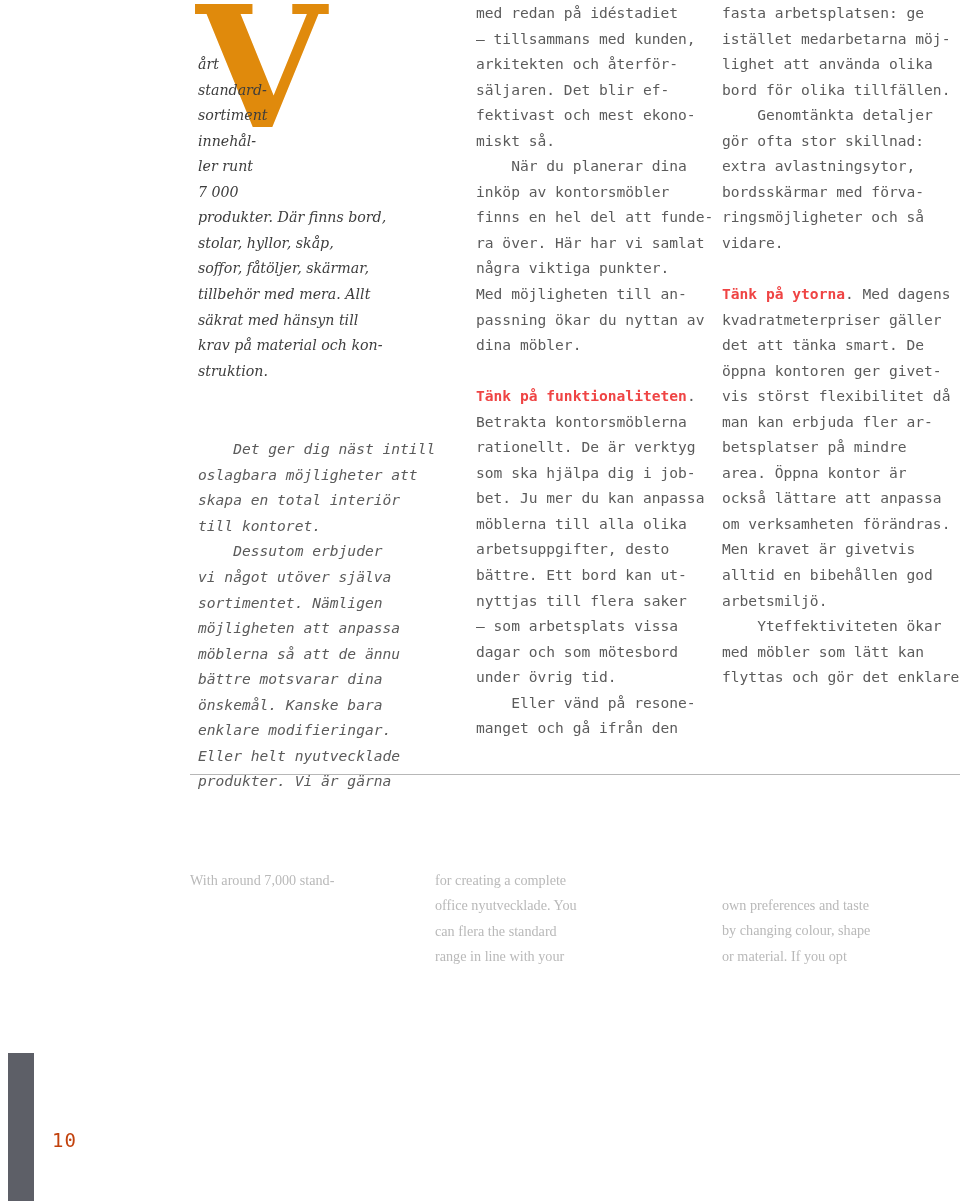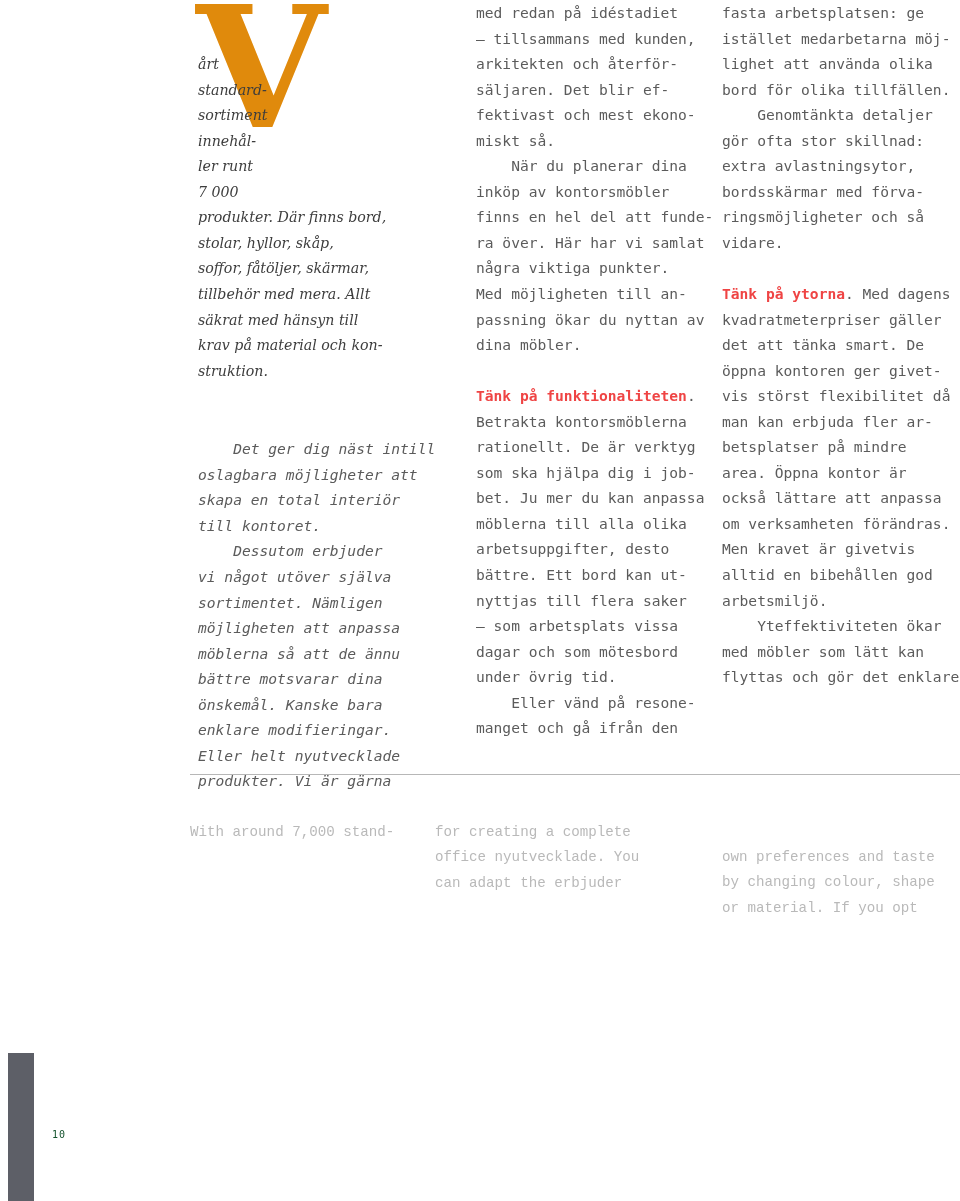--- a/index.html
+++ b/index.html
@@ -65,25 +65,26 @@
     left: 190px;
     top: 774px;
     width: 770px;
     height: 0;
     border-top: 1px solid #b7b7b7;
   }
 
   
   .encol {
     position: absolute;
-    font-family: Liberation Mono, monospace;
+    font-family: Liberation Serif, serif;
     font-size: 14.2px;
     line-height: 25.4px;
     color: #b9b9b9;
     white-space: pre;
+    margin-top: 48px;
   }
   .encol .ln { display: block; height: 25.4px; }
   .encol-1 { left: 190px; top: 820px; width: 255px; }
   .encol-2 { left: 435px; top: 820px; width: 255px; }
   .encol-3 { left: 722px; top: 845px; width: 250px; }
 
   
   #side-tab {
     position: absolute;
     left: 8px;
@@ -106,22 +107,22 @@
     font-family: "DejaVu Sans Mono", monospace;
     font-size: 11.5px;
     letter-spacing: 1.6px;
     white-space: pre;
   }
   #page-number {
     position: absolute;
     left: 52px;
     top: 1129px;
     font-family: "DejaVu Sans Mono", monospace;
-    font-size: 10px;
-    color: #14532d;
+    font-size: 19px;
+    color: #c2410c;
     letter-spacing: 1px;
   }
 </style>
 </head>
 <body>
 
 <div id="page">
 
   <div id="dropcap">V</div>
 
@@ -130,21 +131,21 @@
     <span id="c1body"><span class="ln">    Det ger dig näst intill</span><span class="ln">oslagbara möjligheter att</span><span class="ln">skapa en total interiör</span><span class="ln">till kontoret.</span><span class="ln">    Dessutom erbjuder</span><span class="ln">vi något utöver själva</span><span class="ln">sortimentet. Nämligen</span><span class="ln">möjligheten att anpassa</span><span class="ln">möblerna så att de ännu</span><span class="ln">bättre motsvarar dina</span><span class="ln">önskemål. Kanske bara</span><span class="ln">enklare modifieringar.</span><span class="ln">Eller helt nyutvecklade</span><span class="ln">produkter. Vi är gärna</span></span>
   </div>
 
   <div class="col col-2" id="c2body"><span class="ln">med redan på idéstadiet</span><span class="ln">– tillsammans med kunden,</span><span class="ln">arkitekten och återför-</span><span class="ln">säljaren. Det blir ef-</span><span class="ln">fektivast och mest ekono-</span><span class="ln">miskt så.</span><span class="ln">    När du planerar dina</span><span class="ln">inköp av kontorsmöbler</span><span class="ln">finns en hel del att funde-</span><span class="ln">ra över. Här har vi samlat</span><span class="ln">några viktiga punkter.</span><span class="ln">Med möjligheten till an-</span><span class="ln">passning ökar du nyttan av</span><span class="ln">dina möbler.</span><span class="ln">&nbsp;</span><span class="ln"><b>Tänk på funktionaliteten</b>.</span><span class="ln">Betrakta kontorsmöblerna</span><span class="ln">rationellt. De är verktyg</span><span class="ln">som ska hjälpa dig i job-</span><span class="ln">bet. Ju mer du kan anpassa</span><span class="ln">möblerna till alla olika</span><span class="ln">arbetsuppgifter, desto</span><span class="ln">bättre. Ett bord kan ut-</span><span class="ln">nyttjas till flera saker</span><span class="ln">– som arbetsplats vissa</span><span class="ln">dagar och som mötesbord</span><span class="ln">under övrig tid.</span><span class="ln">    Eller vänd på resone-</span><span class="ln">manget och gå ifrån den</span></div>
 
   <div class="col col-3" id="c3body"><span class="ln">fasta arbetsplatsen: ge</span><span class="ln">istället medarbetarna möj-</span><span class="ln">lighet att använda olika</span><span class="ln">bord för olika tillfällen.</span><span class="ln">    Genomtänkta detaljer</span><span class="ln">gör ofta stor skillnad:</span><span class="ln">extra avlastningsytor,</span><span class="ln">bordsskärmar med förva-</span><span class="ln">ringsmöjligheter och så</span><span class="ln">vidare.</span><span class="ln">&nbsp;</span><span class="ln"><b>Tänk på ytorna</b>. Med dagens</span><span class="ln">kvadratmeterpriser gäller</span><span class="ln">det att tänka smart. De</span><span class="ln">öppna kontoren ger givet-</span><span class="ln">vis störst flexibilitet då</span><span class="ln">man kan erbjuda fler ar-</span><span class="ln">betsplatser på mindre</span><span class="ln">area. Öppna kontor är</span><span class="ln">också lättare att anpassa</span><span class="ln">om verksamheten förändras.</span><span class="ln">Men kravet är givetvis</span><span class="ln">alltid en bibehållen god</span><span class="ln">arbetsmiljö.</span><span class="ln">    Yteffektiviteten ökar</span><span class="ln">med möbler som lätt kan</span><span class="ln">flyttas och gör det enklare</span></div>
 
   <div id="divider"></div>
 
   <div class="encol encol-1" id="e1"><span class="ln">With around 7,000 stand-</span></div>
-  <div class="encol encol-2" id="e2"><span class="ln">for creating a complete</span><span class="ln">office nyutvecklade. You</span><span class="ln">can adapt the erbjuder</span></div>
+  <div class="encol encol-2" id="e2"><span class="ln">for creating a complete</span><span class="ln">office nyutvecklade. You</span><span class="ln">can flera the standard</span><span class="ln">range in line with your</span></div>
   <div class="encol encol-3" id="e3"><span class="ln">own preferences and taste</span><span class="ln">by changing colour, shape</span><span class="ln">or material. If you opt</span></div>
 
   <div id="side-tab">
     <div id="side-tab-label">SPECIAL</div>
   </div>
 
   <div id="page-number">10</div>
 
 </div>
 

